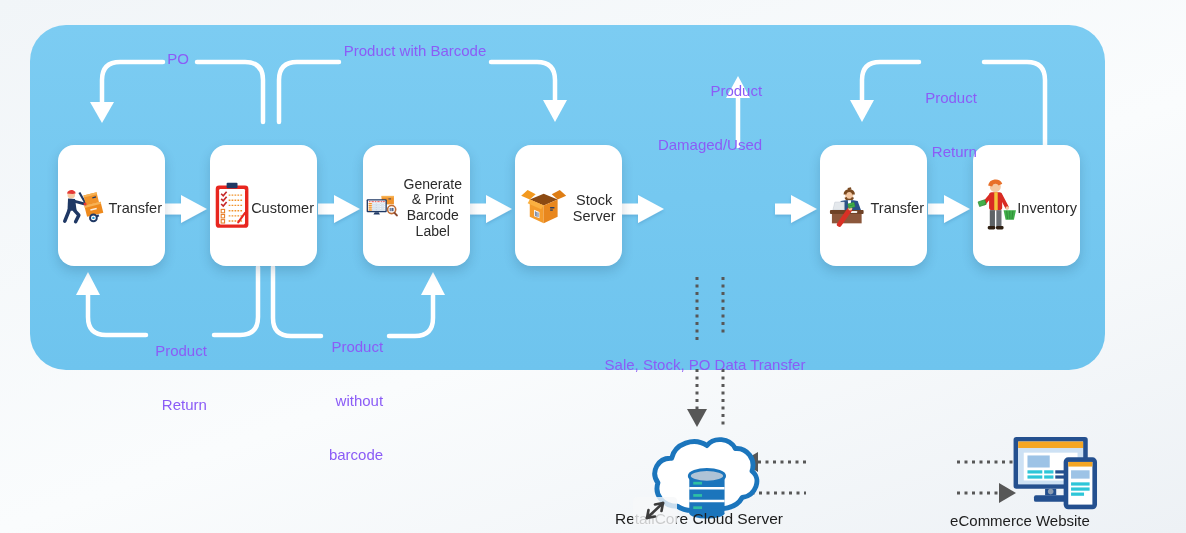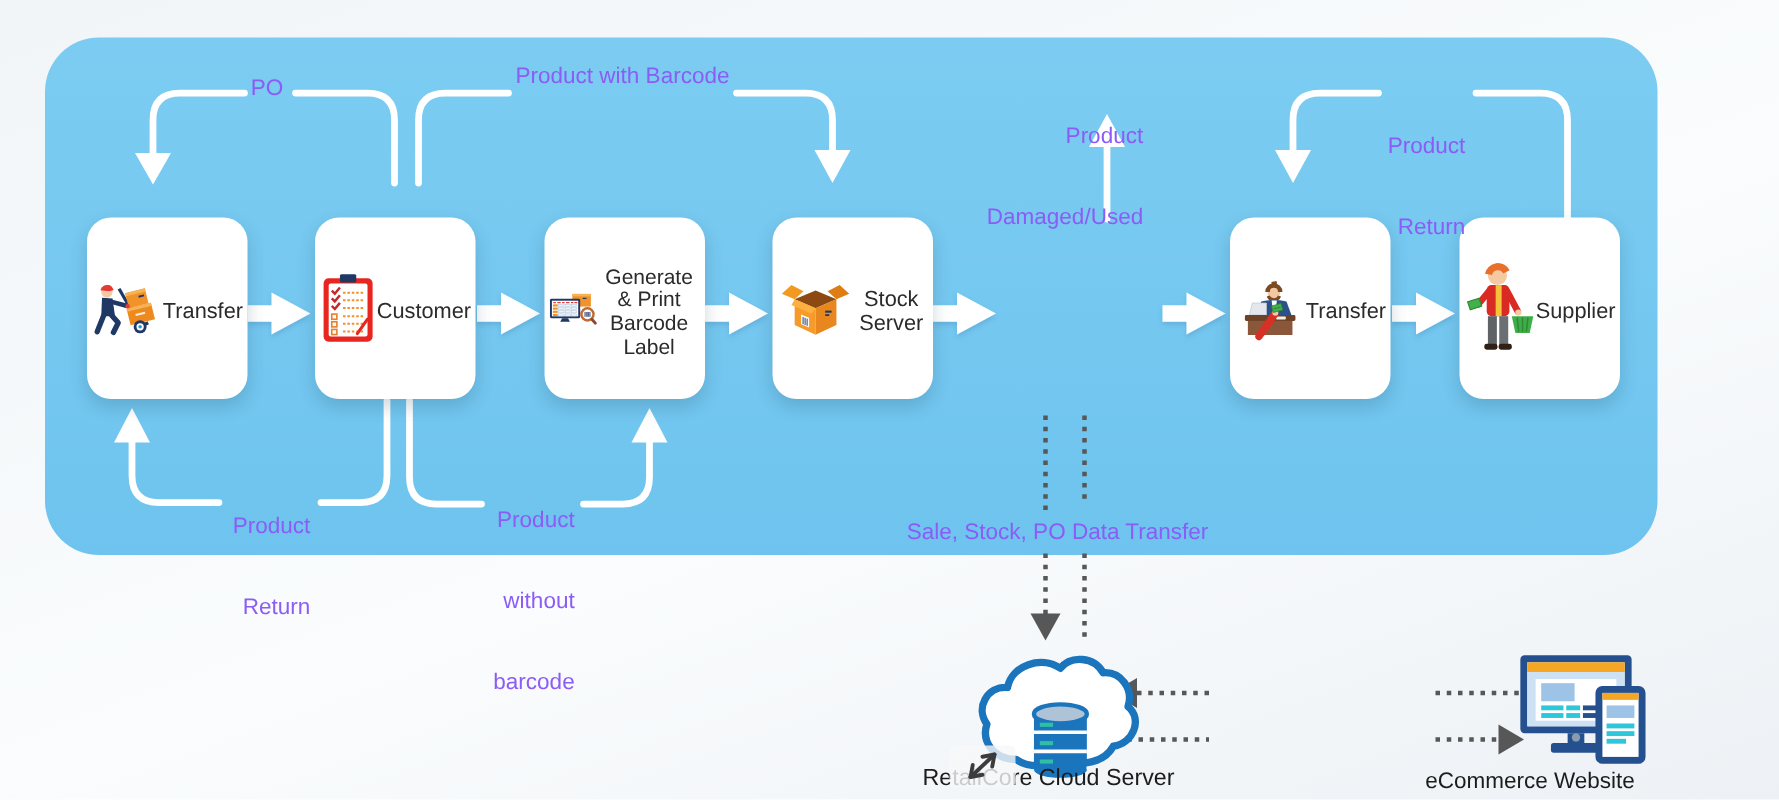--- a/index.html
+++ b/index.html
@@ -264,21 +264,21 @@
       <g stroke="#2E8B36" stroke-width="1.3">
         <line x1="44.5" y1="47" x2="45.8" y2="59"></line>
           <line x1="49" y1="47" x2="49" y2="59"></line>
           <line x1="53.5" y1="47" x2="52.2" y2="59"></line>
       </g>
       <rect x="20" y="46" width="7.5" height="24" fill="#5E6366"></rect>
       <rect x="29.5" y="46" width="7.5" height="24" fill="#6A6F74"></rect>
       <rect x="17" y="69" width="11" height="5" rx="2" fill="#2F2013"></rect>
       <rect x="29" y="69" width="11" height="5" rx="2" fill="#2F2013"></rect>
     </svg>
-    <div class="lbl">Supplier</div>
+    <div class="lbl">Inventory</div>
   </div>
 
   <div class="ann" style="left:178px;top:51px">PO</div>
   <div class="ann" style="left:415px;top:43px">Product with Barcode</div>
   <div class="ann" style="left:710px;top:44px">
     <span>Product</span>
     <span>Damaged/Used</span>
   </div>
   <div class="ann" style="left:951px;top:51px">
     <span>Product</span>
@@ -286,21 +286,21 @@
   </div>
   <div class="ann" style="left:181px;top:304px">
     <span>Product</span>
     <span>Return</span>
   </div>
   <div class="ann" style="left:356px;top:300px">
     <span>Product</span>
     <span>without</span>
     <span>barcode</span>
   </div>
-  <div class="ann" style="left:705px;top:347px">Sale, Stock, PO Data Transfer</div>
+  <div class="ann" style="left:705px;top:357px">Sale, Stock, PO Data Transfer</div>
 
   <svg class="bottom-icon" style="left:645px;top:424px" width="118" height="98" viewBox="0 0 120 100">
     <path d="M33,84 C18,84 9,72 13,60 C5,49 13,34 27,35 C30,20 50,13 63,22 C70,13 86,14 92,25 C104,24 113,36 109,48 C119,56 113,73 99,75 C93,86 76,90 67,82 C57,90 41,90 33,84 Z" fill="#FFFFFF" stroke="#1B75BC" stroke-width="5" stroke-linejoin="round"></path>
     <rect x="45" y="52" width="36" height="40" rx="4" fill="#1B75BC"></rect>
     <ellipse cx="63" cy="91" rx="18" ry="5.5" fill="#1B75BC"></ellipse>
     <line x1="45" y1="65.5" x2="81" y2="65.5" stroke="#FFFFFF" stroke-width="2.5"></line>
     <line x1="45" y1="78.5" x2="81" y2="78.5" stroke="#FFFFFF" stroke-width="2.5"></line>
     <ellipse cx="63" cy="53" rx="18" ry="6.5" fill="#AFC3D6" stroke="#1B75BC" stroke-width="3"></ellipse>
     <rect x="49" y="59" width="9" height="2.8" fill="#2FBFA3"></rect>
     <rect x="49" y="71.5" width="9" height="2.8" fill="#2FBFA3"></rect>

